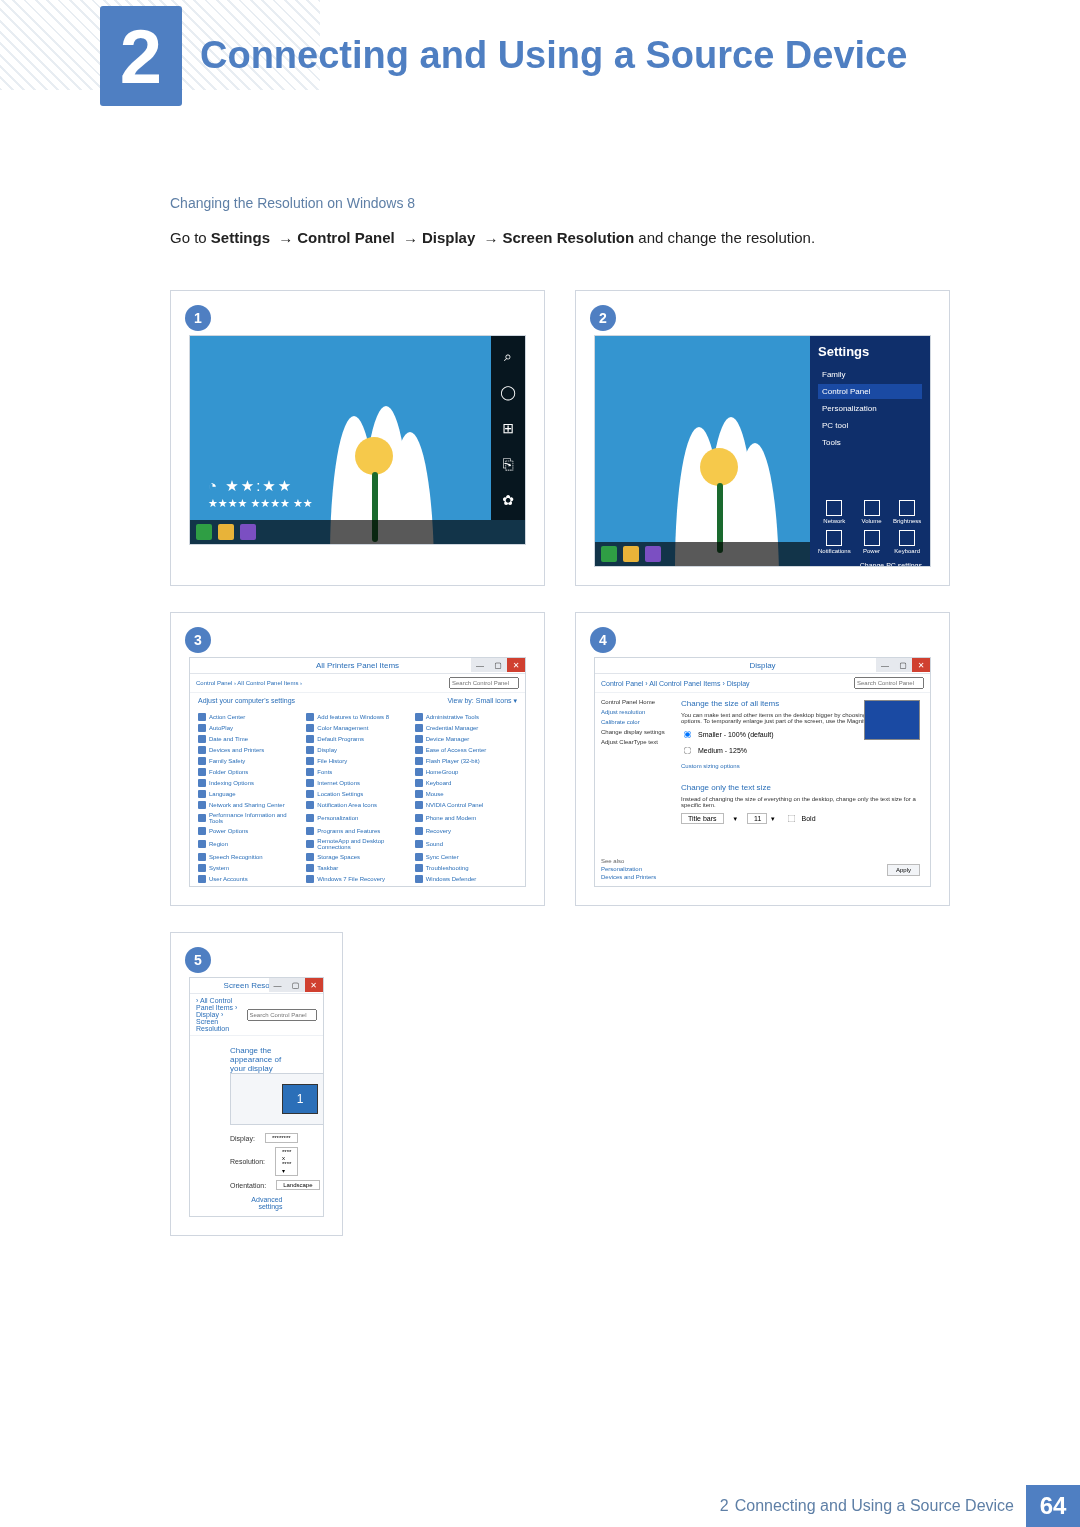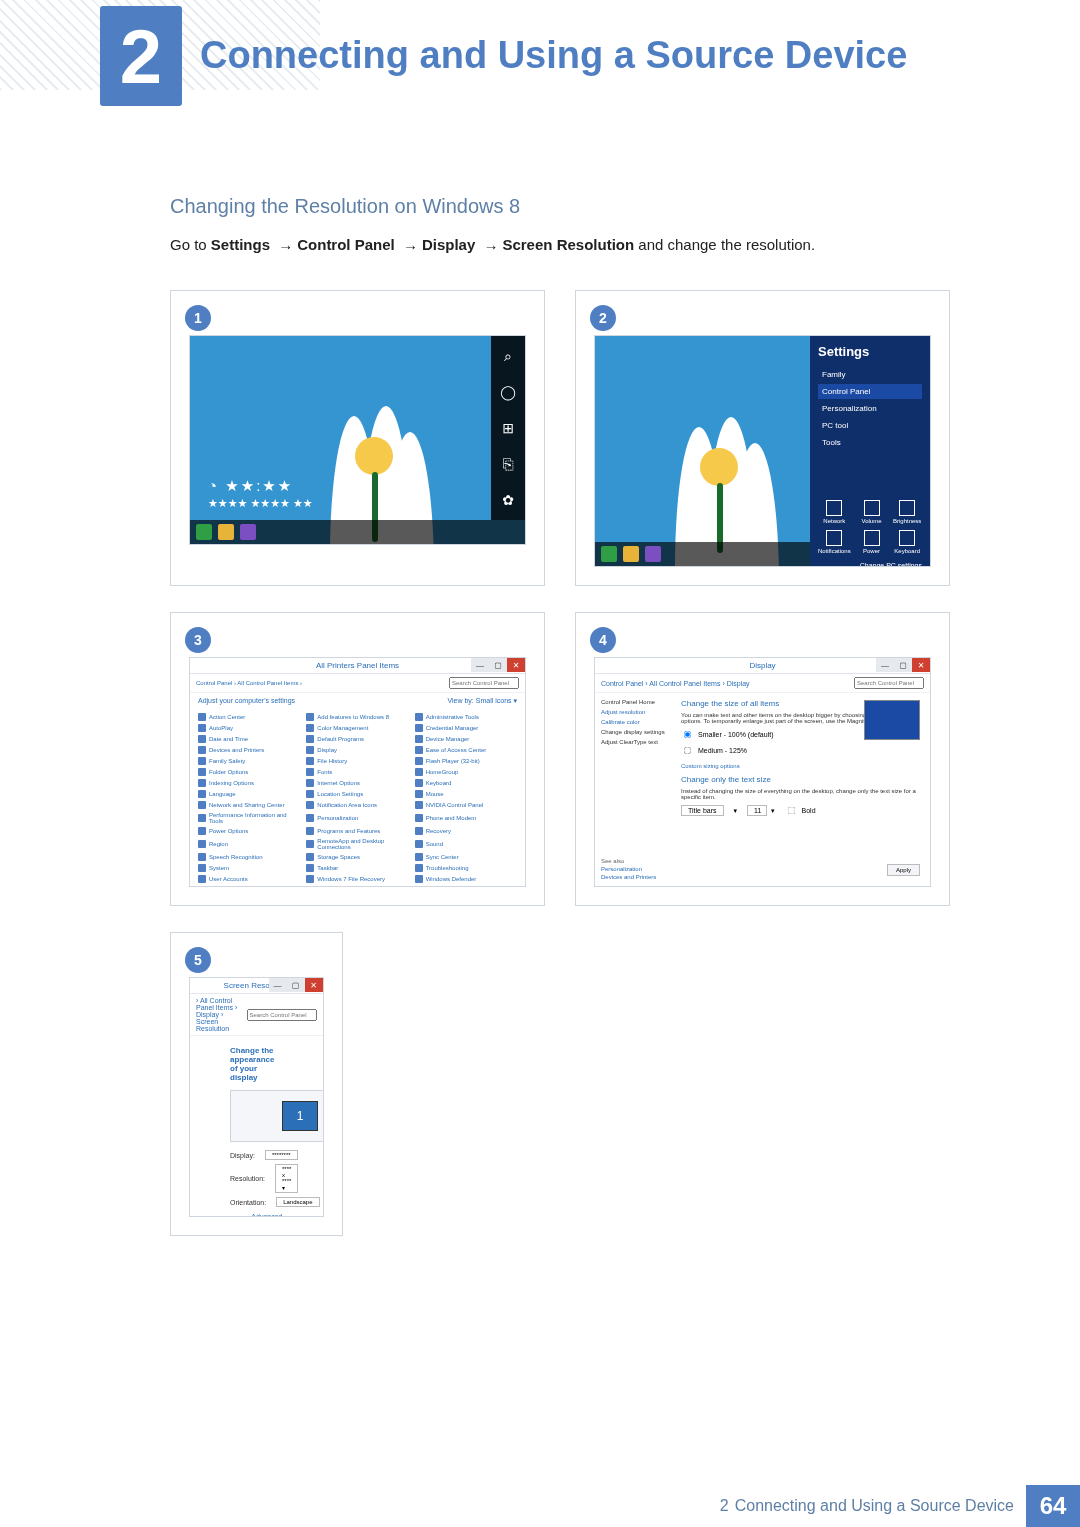--- a/index.html
+++ b/index.html
@@ -2,21 +2,21 @@
 <html><head>
 <meta charset="utf-8">
 <style>
 *{box-sizing:border-box;margin:0;padding:0}
 body{font-family:Arial,Helvetica,sans-serif;background:#fff;width:1080px;height:1527px;position:relative;overflow:hidden}
 .hatch{position:absolute;left:0;top:0;width:320px;height:90px;background:repeating-linear-gradient(45deg,#e8edf2 0 2px,transparent 2px 8px);z-index:0}
 .chapter-wrap{position:absolute;left:100px;top:6px;z-index:2}
 .chapter-box{background:#4f7fc2;color:#fff;width:82px;height:100px;display:flex;align-items:center;justify-content:center;font-size:76px;font-weight:bold;border-radius:3px}
 .chapter-title{position:absolute;left:200px;top:34px;font-size:38px;font-weight:bold;color:#4f7fc2}
 .content{position:absolute;left:170px;top:195px;width:780px}
-.section-sub{color:#5e7fa6;font-size:20px;margin-bottom:16px}
+.section-sub{color:#5e7fa6;font-size:14px;margin-bottom:16px}
 .instr{font-size:15px;color:#222;line-height:1.5}
 .instr .ar{margin:0 4px}
 .panels{position:absolute;left:170px;top:290px;width:780px;display:grid;grid-template-columns:1fr 1fr;gap:26px 30px}
 .panel{border:1px solid #d0d6df;padding:24px 18px 18px;position:relative;background:#fff;min-height:270px}
 .step-badge{position:absolute;left:14px;top:14px;width:26px;height:26px;border-radius:50%;background:#4f7fc2;color:#fff;font-size:14px;display:flex;align-items:center;justify-content:center;font-weight:bold}
 .ss{border:1px solid #cfd6de;width:100%;height:210px;margin-top:20px;position:relative;overflow:hidden}
 
 .desk{background:#3495d0;position:absolute;inset:0}
 .flower{position:absolute;left:50%;top:50%;transform:translate(-50%,-58%)}
 .petal{position:absolute;width:48px;height:48px;background:#fff;border-radius:50%}
@@ -65,21 +65,21 @@
 .dp-main h5{color:#2b6fb8;font-size:8px;margin-bottom:4px;font-weight:normal}
 .dp-main p{color:#333;margin-bottom:4px;font-size:6px}
 .dp-radio{display:flex;gap:4px;align-items:center;margin-bottom:3px}
 .dp-radio input{transform:scale(.6)}
 .dp-prev{width:56px;height:40px;background:#1a4aa3;position:absolute;right:10px;top:42px;border:1px solid #888}
 .dp-apply{position:absolute;right:10px;bottom:10px;font-size:6px;padding:2px 8px;border:1px solid #bbb;background:#f2f4f7}
 
 .sr-wnd{position:absolute;inset:0;background:#fff;font-size:7px}
 .sr-tt{text-align:center;color:#2b6fb8;padding:3px;font-size:8px;border-bottom:1px solid #e5e9ef}
 .sr-body{padding:10px 40px 10px 40px}
-.sr-body h5{color:#2b6fb8;font-size:8px;margin-bottom:8px;font-weight:bold}
+.sr-body h5{color:#2b6fb8;font-size:8px;font-weight:normal}
 .sr-mon{width:140px;height:52px;background:#f4f6f9;border:1px solid #cdd4dd;margin-bottom:8px;display:flex;align-items:center;justify-content:center;position:relative}
 .sr-mon .m{width:36px;height:30px;background:#2b6fb8;color:#fff;display:flex;align-items:center;justify-content:center;font-size:12px;border:1px solid #333}
 .sr-row{display:flex;gap:10px;margin-bottom:4px;align-items:center}
 .sr-row label{width:44px;color:#333}
 .sr-row select,.sr-row .sel{border:1px solid #bbb;padding:1px 6px;width:80px;background:#fff;font-size:6px}
 .sr-adv{text-align:right;color:#2b6fb8;margin-top:6px}
 .panel5{grid-column:1}
 
 .footer{position:absolute;left:0;right:0;bottom:0;height:42px;background:#fff;display:flex;align-items:center;justify-content:flex-end;padding-right:0}
 .footer-txt{color:#5e7fa6;font-size:16px;margin-right:12px}
@@ -445,21 +445,21 @@
             <div class="dp-radio">
                 <input type="radio" checked="" style="">
                 <span>Smaller - 100% (default)</span>
               </div>
             <div class="dp-radio">
                 <input type="radio" style="">
                 <span>Medium - 125%</span>
               </div>
             <div class="dp-prev"></div>
             <p style="color:#2b6fb8;margin-top:6px">Custom sizing options</p>
-            <h5 style="margin-top:6px">Change only the text size</h5>
+            <h5 style="margin-top:14px">Change only the text size</h5>
             <p>Instead of changing the size of everything on the desktop, change only the text size for a specific item.</p>
             <div class="dp-radio">
               <span class="sel" style="border:1px solid #bbb;padding:1px 6px">Title bars</span>
               <span style="margin-left:6px">▾</span>
               <span class="sel" style="border:1px solid #bbb;padding:1px 6px;width:20px;margin-left:6px">11</span>
               <span>▾</span>
               <input type="checkbox" style="margin-left: 6px; transform: scale(0.6);">
                 <span>Bold</span>
             </div>
             <div class="dp-apply">Apply</div>

